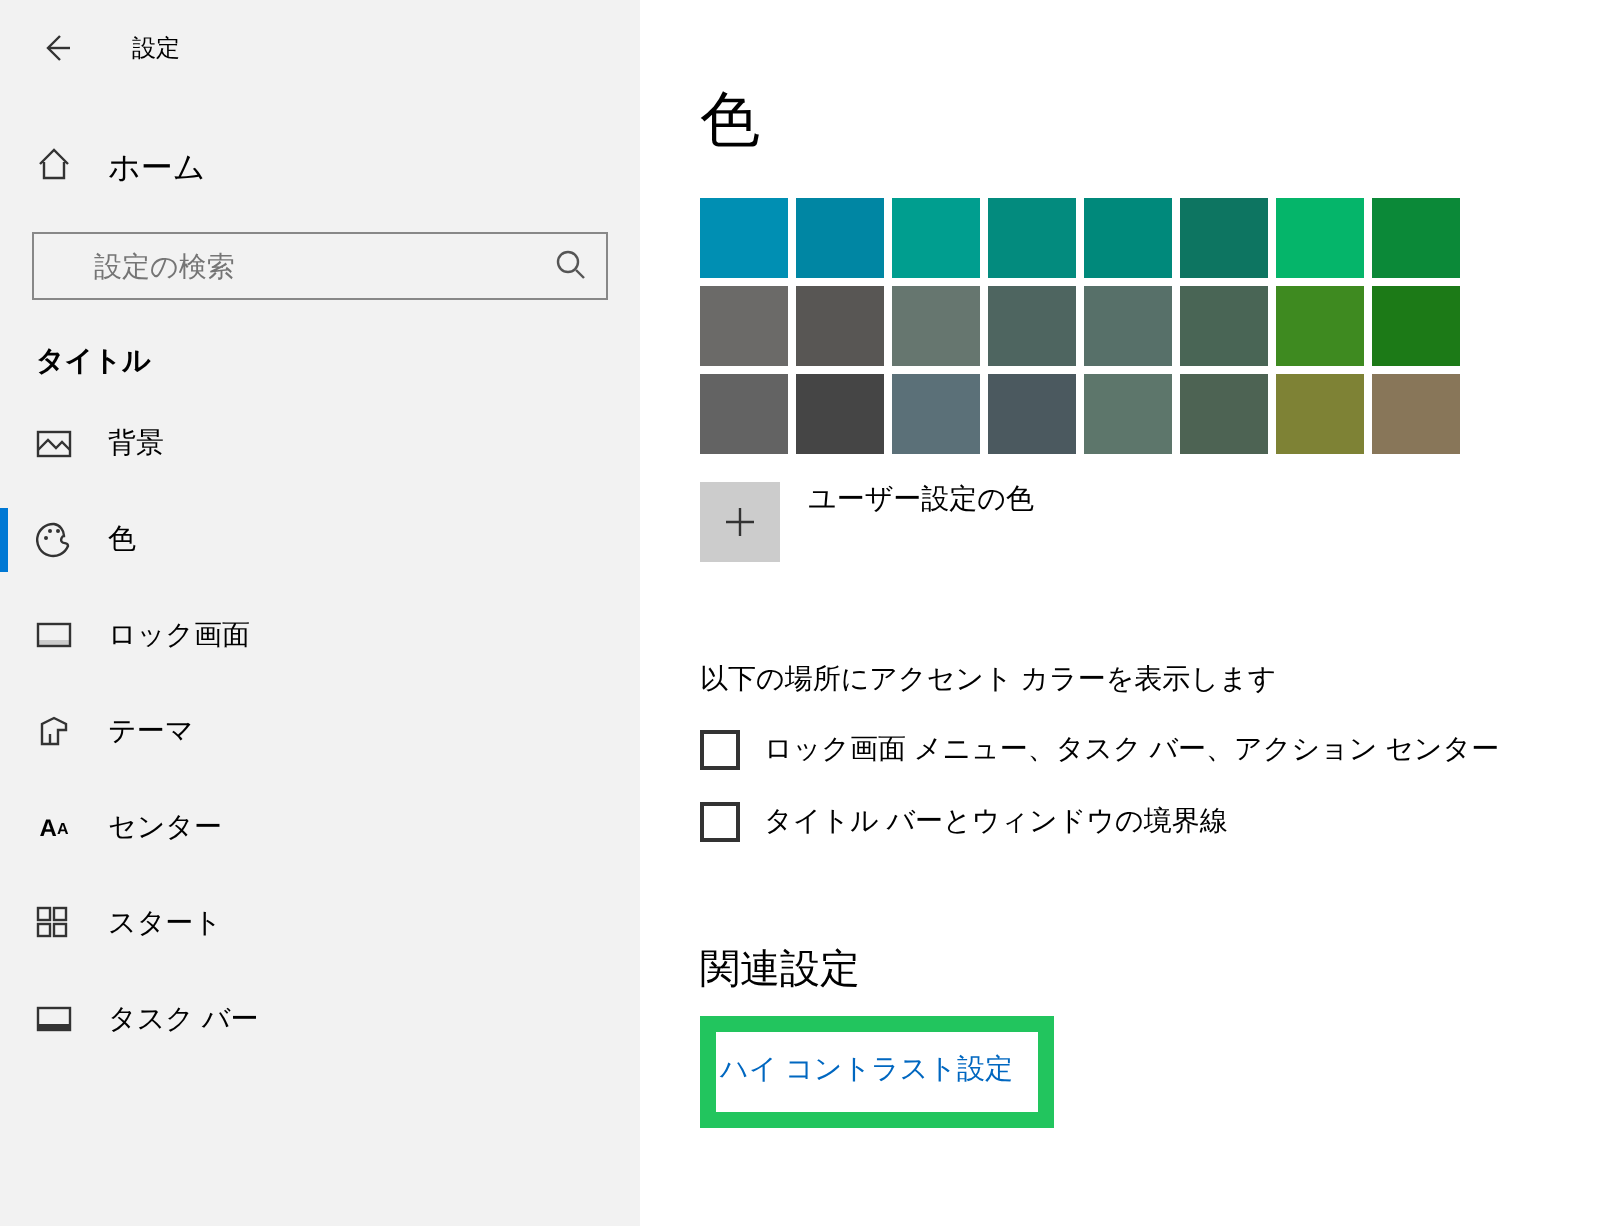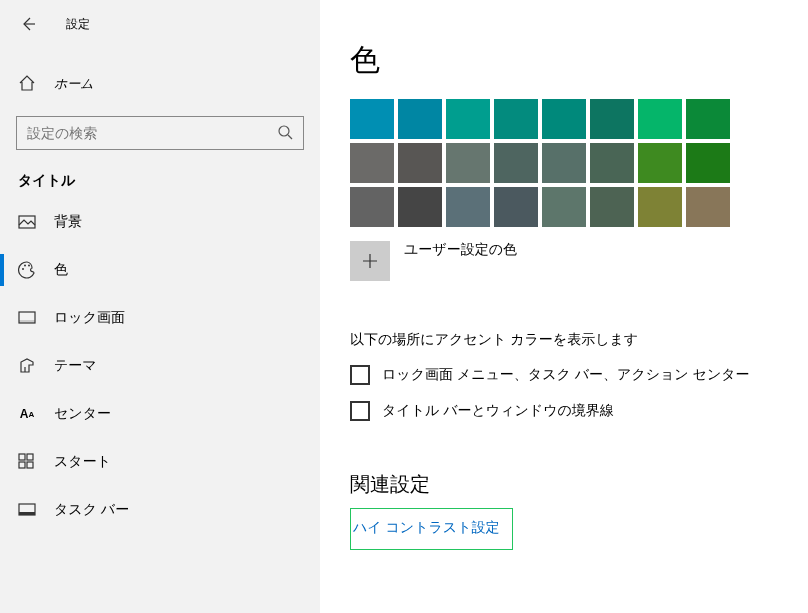--- a/index.html
+++ b/index.html
@@ -4,24 +4,24 @@
   <style>
     * { box-sizing: border-box; margin: 0; padding: 0; font-family: "Yu Gothic UI", "Meiryo", sans-serif; }
     body { width: 808px; height: 613px; display: flex; background: #fff; overflow: hidden; font-size: 14px; color: #000; }
     
     .sidebar { width: 320px; background: #f2f2f2; height: 100%; padding-top: 0; }
     .sidebar-header { display: flex; align-items: center; height: 48px; padding: 0 18px; gap: 28px; }
     .back-btn { width: 20px; height: 20px; display: flex; align-items: center; justify-content: center; cursor: pointer; }
     .header-title { font-size: 12px; }
     
     .home-row { display: flex; align-items: center; height: 40px; padding: 0 18px; gap: 18px; margin-top: 16px; cursor: pointer; }
-    .home-row span { font-size: 13px; font-style: italic; }
+    .home-row span { font-size: 16px; }
     
     .search-box { margin: 12px 16px 0 16px; height: 34px; border: 1px solid #888; background: #fff0; display: flex; align-items: center; padding: 0 10px; justify-content: space-between; }
-    .search-box input { border: none; background: transparent; outline: none; font-size: 14px; color: #666; width: 85%; }
+    .search-box input { border: none; background: transparent; outline: none; font-size: 14px; color: #666; width: 85%; margin-left: 20px; }
     .search-box .search-icon { color: #555; }
     
     .section-title { font-weight: 600; padding: 22px 18px 8px 18px; font-size: 14px; }
     
     .nav-item { display: flex; align-items: center; height: 48px; padding: 0 18px; gap: 18px; cursor: pointer; position: relative; }
     .nav-item .nav-icon { width: 18px; height: 18px; display: flex; align-items: center; justify-content: center; flex-shrink: 0; }
     .nav-item.active::before { content: ''; position: absolute; left: 0; top: 8px; bottom: 8px; width: 4px; background: #0078d4; }
     
     .content { flex: 1; padding: 40px 0 0 30px; overflow-y: auto; }
     .page-title { font-size: 30px; font-weight: 400; margin-bottom: 18px; }
@@ -32,21 +32,21 @@
     
     .custom-color-row { display: flex; align-items: flex-start; gap: 14px; margin-top: 14px; }
     .plus-btn { width: 40px; height: 40px; background: #ccc; display: flex; align-items: center; justify-content: center; font-size: 18px; color: #333; cursor: pointer; }
     
     .accent-text { margin-top: 50px; font-size: 14px; }
     .checkbox-row { display: flex; align-items: center; gap: 12px; margin-top: 16px; cursor: pointer; }
     .checkbox { width: 20px; height: 20px; border: 2px solid #333; flex-shrink: 0; }
     
     .related-title { font-size: 20px; font-weight: 400; margin-top: 50px; }
     .link { color: #0067c0; font-size: 14px; margin-top: 16px; display: block; cursor: pointer; }
-    .link.highlighted { border: 1px solid #22c55e; padding: 10px 12px 12px 2px; width: fit-content; margin-top: 10px; }
+    .link.highlighted { border: 8px solid #22c55e; padding: 10px 12px 12px 2px; width: fit-content; margin-top: 10px; }
   </style>
 </head>
 <body>
 
 <div class="sidebar">
   <div class="sidebar-header">
     <div class="back-btn">
       <svg width="16" height="16" viewBox="0 0 16 16">
           <path d="M10 2 L4 8 L10 14" stroke="#333" stroke-width="1.2" fill="none"></path>
           <path d="M4 8 H15" stroke="#333" stroke-width="1.2"></path>

